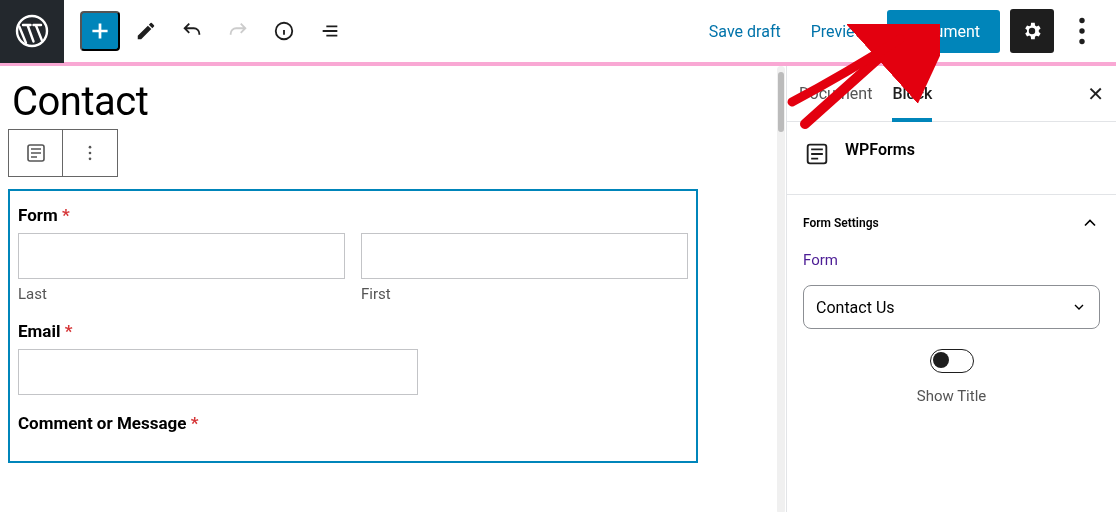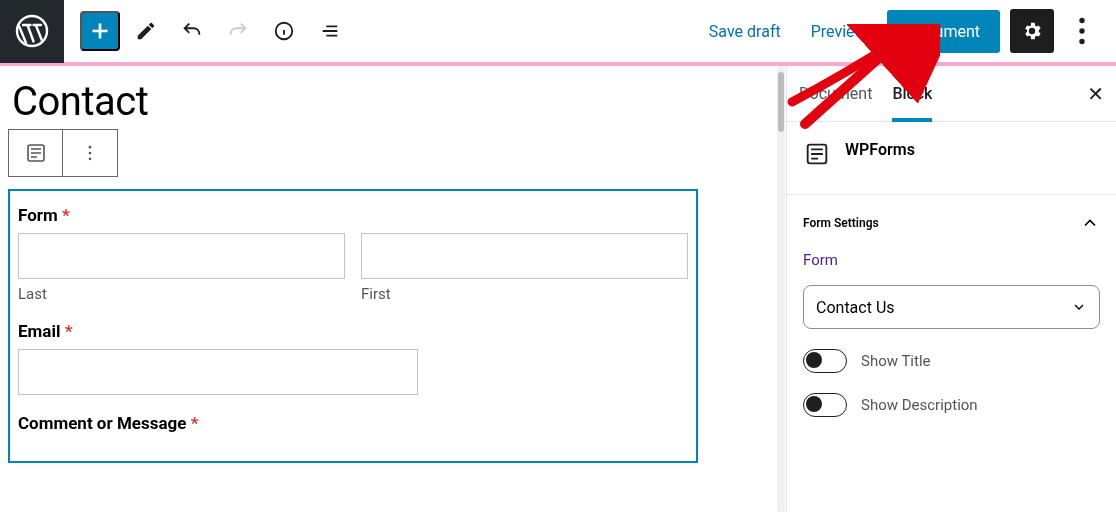--- a/index.html
+++ b/index.html
@@ -56,21 +56,21 @@
   .block-desc .icon { flex:0 0 28px; color:#1e1e1e; }
   .block-desc .txt h3 { font-size:16px; font-weight:600; margin-bottom:6px; }
   .block-desc .txt p { font-size:15px; color:#555; line-height:1.4; }
 
   .panel-header { display:flex; align-items:center; justify-content:space-between; padding:18px 16px; cursor:pointer; }
   .panel-header h4 { font-size:12px; font-weight:600; }
 
   .panel-body { padding:0 16px 16px 16px; }
   .form-label { font-size:15px; color:#4c1d95; margin-bottom:16px; display:block; }
   .select { width:100%; height:44px; border:1px solid #8c8f94; border-radius:8px; padding:0 12px; font-size:16px; background:#fff; display:flex; align-items:center; justify-content:space-between; cursor:pointer; }
-  .toggle-row { display:flex; align-items:center; gap:14px; margin-top:20px; }
+  .toggle-row { display:flex; align-items:center; gap:14px; margin-top:20px;flex-direction:column; }
   .toggle { width:44px; height:24px; border:1.5px solid #1e1e1e; border-radius:12px; position:relative; cursor:pointer; background:#fff; }
   .toggle::after { content:""; position:absolute; left:2px; top:2px; width:16px; height:16px; background:#1e1e1e; border-radius:50%; }
   .toggle-label { font-size:15px; color:#555; }
 
   
   .arrow { position:absolute; top:24px; left:780px; pointer-events:none; z-index:50; }
 </style>
 </head>
 <body>
 
@@ -219,24 +219,20 @@
         <span>Contact Us</span>
         <svg width="16" height="16" viewBox="0 0 24 24" fill="none" stroke="currentColor" stroke-width="2">
             <path d="M6 9l6 6 6-6"></path>
           </svg>
       </div>
 
       <div class="toggle-row">
         <div class="toggle"></div>
         <span class="toggle-label">Show Title</span>
       </div>
-      <div class="toggle-row">
-        <div class="toggle"></div>
-        <span class="toggle-label">Show Description</span>
-      </div>
     </div>
   </div>
 </div>
 
 <svg class="arrow" width="160" height="110" viewBox="0 0 160 110">
   <defs>
     <marker id="ah" markerWidth="14" markerHeight="14" refX="3" refY="6" orient="auto">
       <path d="M0 0 L14 6 L0 12 z" fill="#e3000f"></path>
     </marker>
   </defs>

